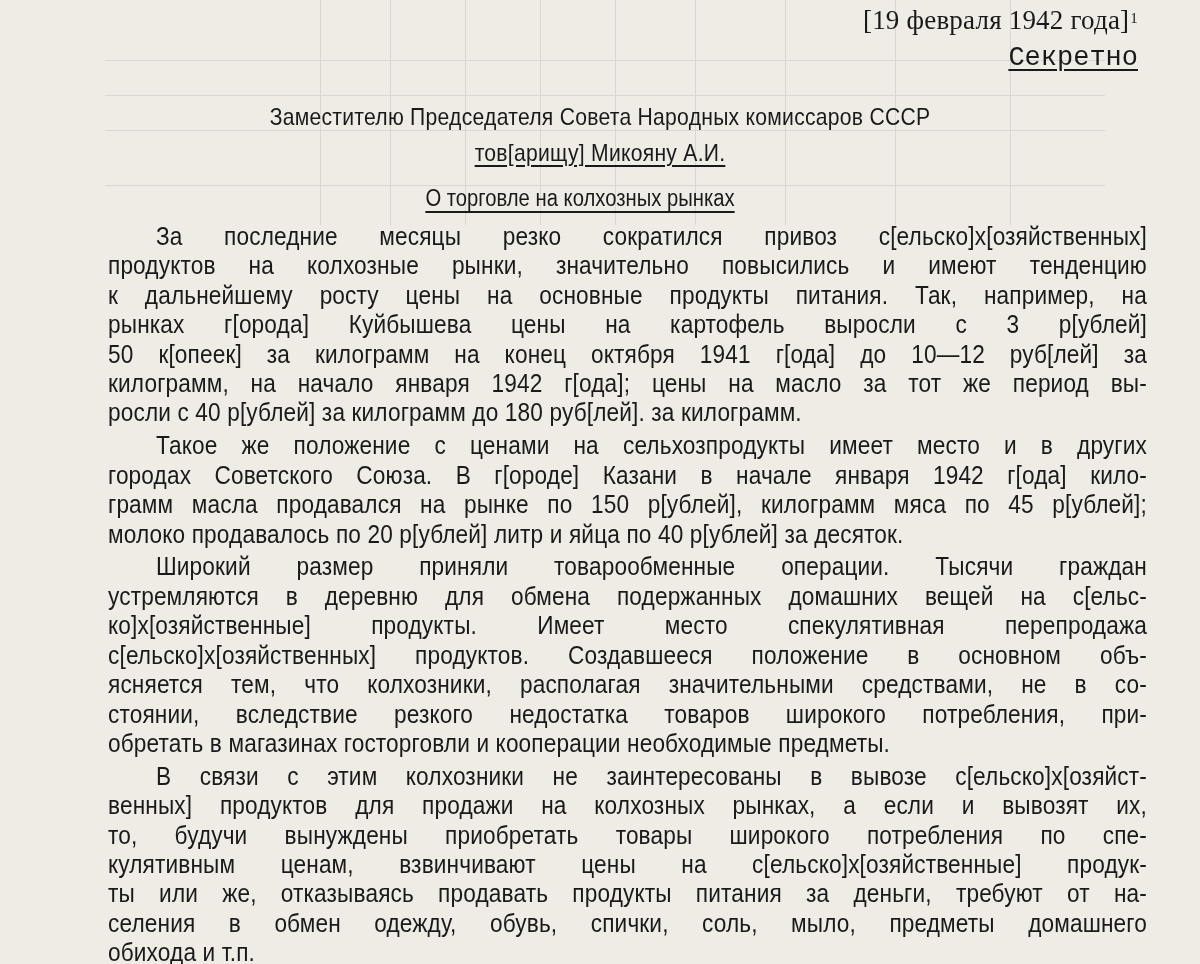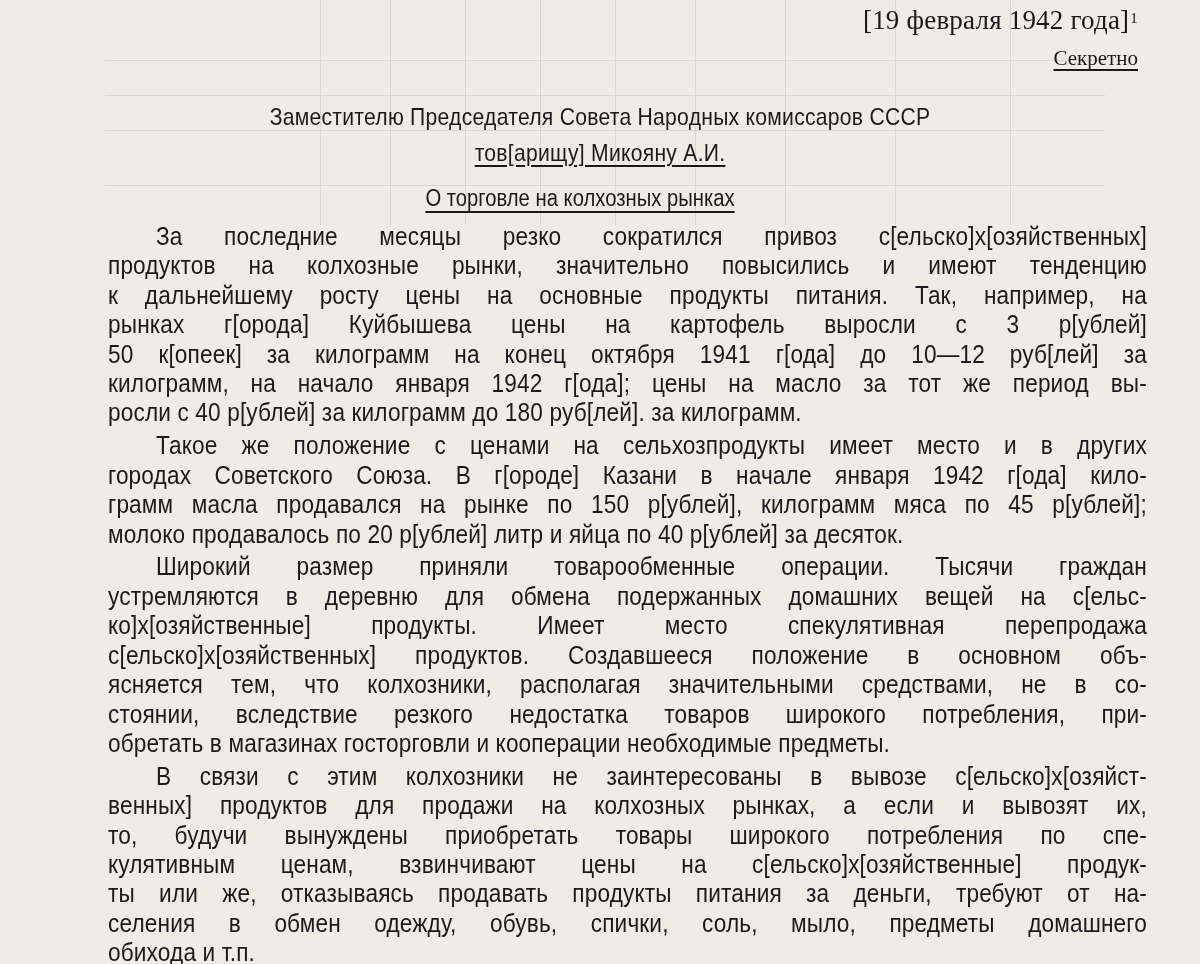--- a/index.html
+++ b/index.html
@@ -60,25 +60,26 @@
       font-size: 15px;
       vertical-align: top;
       position: relative;
       top: -2px;
       margin-left: 1px;
     }
     .secret {
       position: absolute;
       right: 62px;
       top: 42px;
-      font-size: 21px;
+      font-size: 27px;
       line-height: 32px;
       text-decoration: underline;
       text-underline-offset: 4px;
       text-decoration-thickness: 1.5px;
+      font-family: Liberation Mono, monospace;
     }
     .addressee {
       position: absolute;
       left: 150px;
       width: 900px;
       text-align: center;
       top: 99px;
       font-family: "Liberation Sans", sans-serif;
       font-size: 24px;
       line-height: 36px;

